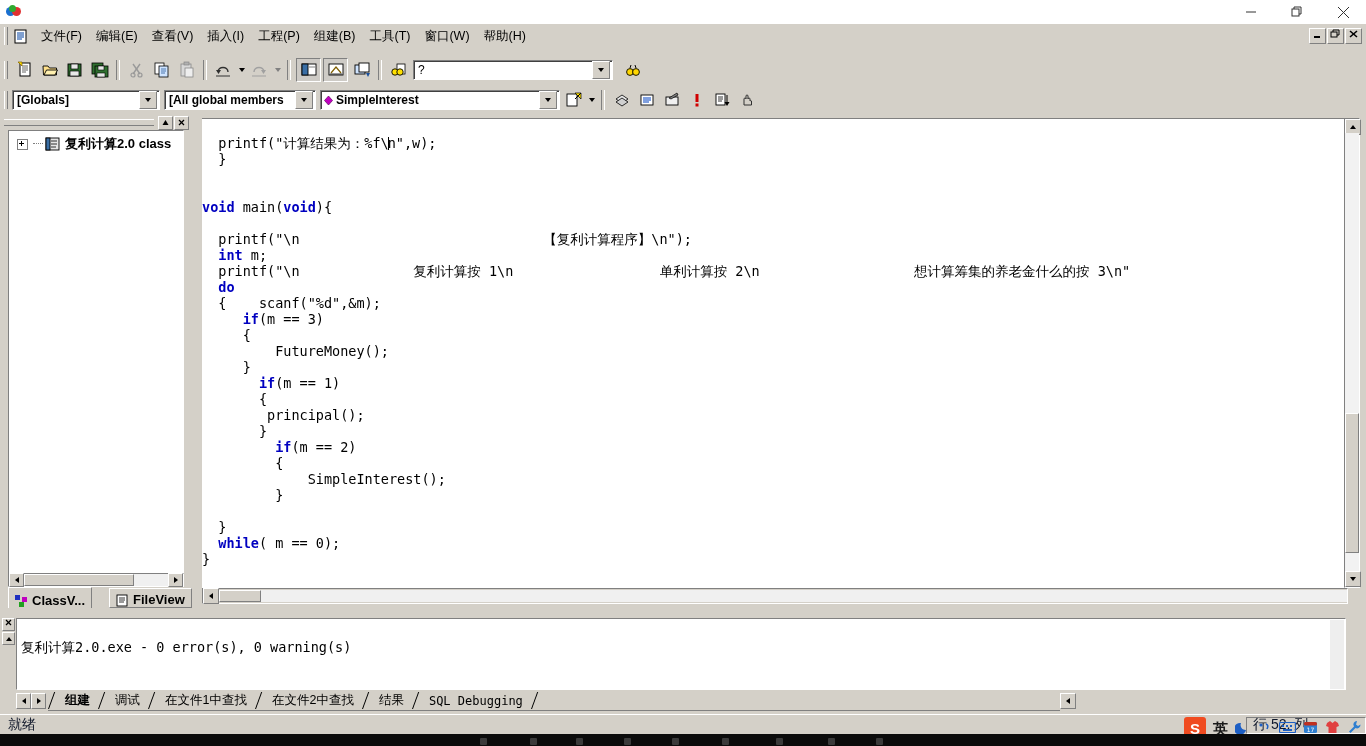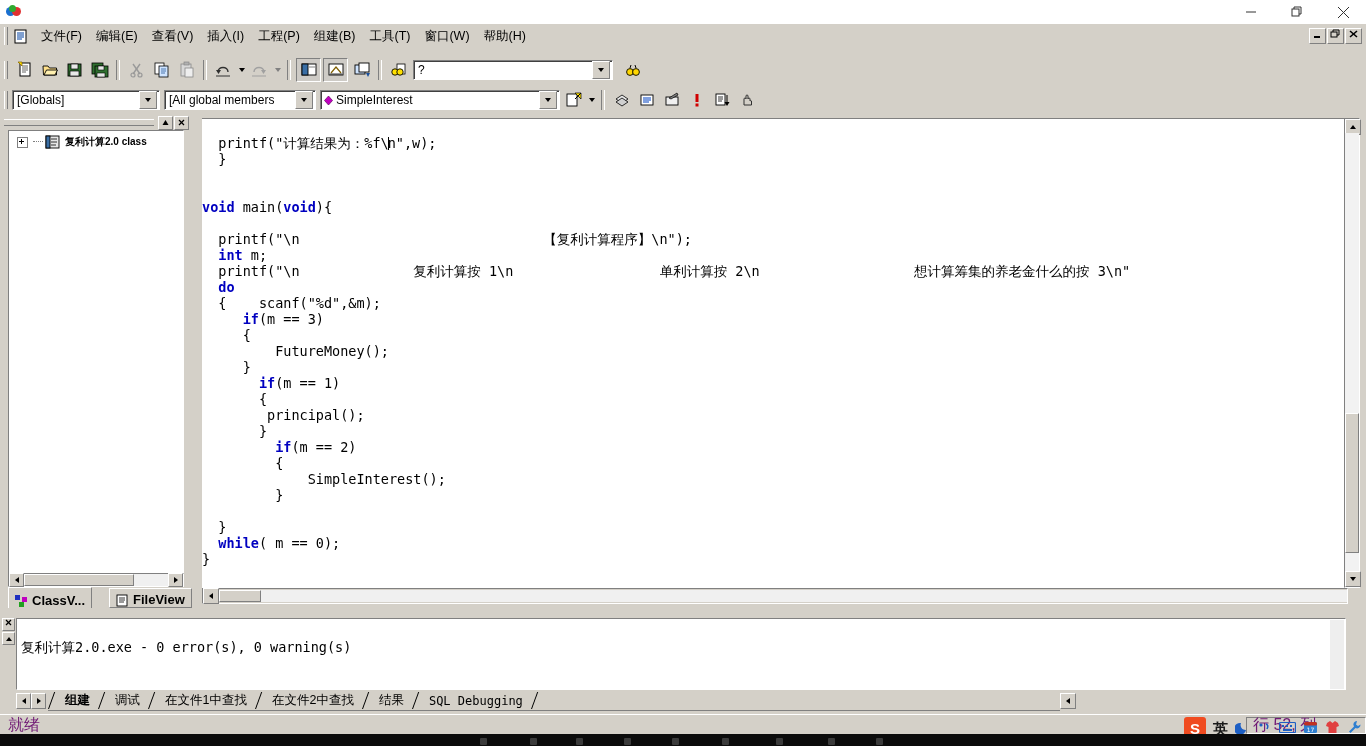--- a/index.html
+++ b/index.html
@@ -67,21 +67,21 @@
     border-top:1px solid #808080;border-left:1px solid #808080;
     border-right:1px solid #ffffff;border-bottom:1px solid #ffffff;
     box-shadow:inset 1px 1px 0 #404040;
   }
   .combo .ctext{padding-left:4px;font-size:12px;color:#000;white-space:nowrap;overflow:hidden;flex:1;}
   .combo .cbtn{
     width:16px;height:16px;margin-right:2px;background:#d4d0c8;
     border:1px solid;border-color:#ffffff #808080 #808080 #ffffff;
     display:flex;align-items:center;justify-content:center;flex:0 0 auto;
   }
-  .combo.bold .ctext{font-weight:normal;}
+  .combo.bold .ctext{font-weight:bold;}
 
   
   .workspace{
     position:absolute;left:4px;top:116px;width:186px;height:493px;
     background:#d4d0c8;
   }
   .ws-caption{height:13px;display:flex;align-items:center;justify-content:flex-end;
     background:#d4d0c8;padding-right:1px;}
   .ws-caption .line{flex:1;height:5px;margin-right:3px;
     border-top:1px solid #ffffff;border-bottom:1px solid #808080;}
@@ -94,21 +94,21 @@
     background:#ffffff;border:1px solid;border-color:#808080 #ffffff #ffffff #808080;
     box-sizing:border-box;overflow:hidden;
   }
   .tree-row{display:flex;align-items:center;padding:4px 0 0 8px;white-space:nowrap;}
   .tree-plus{width:9px;height:9px;border:1px solid #808080;background:#fff;
     position:relative;margin-right:5px;flex:0 0 auto;}
   .tree-plus:before{content:"";position:absolute;left:1px;top:3px;width:5px;height:1px;background:#000;}
   .tree-plus:after{content:"";position:absolute;left:3px;top:1px;width:1px;height:5px;background:#000;}
   .tree-dots{width:10px;height:1px;border-top:1px dotted #808080;margin-right:2px;flex:0 0 auto;}
   .cls-icon{width:16px;height:14px;margin-right:4px;flex:0 0 auto;position:relative;}
-  .tree-label{font-size:10px;color:#000;font-weight:bold;}
+  .tree-label{font-size:13px;color:#000;font-weight:bold;}
   .ws-hscroll{
     position:absolute;left:4px;top:457px;width:176px;height:14px;background:#d4d0c8;
     border:1px solid;border-color:#808080 #ffffff #ffffff #808080;box-sizing:border-box;
     display:flex;align-items:center;
   }
   .sb-arrow{width:13px;height:12px;background:#d4d0c8;border:1px solid;
     border-color:#ffffff #808080 #808080 #ffffff;display:flex;align-items:center;justify-content:center;flex:0 0 auto;}
   .sb-track{flex:1;height:12px;background:#f0f0f0;}
   .sb-thumb{height:12px;background:#d4d0c8;border:1px solid;
     border-color:#ffffff #808080 #808080 #ffffff;box-sizing:border-box;}
@@ -184,21 +184,21 @@
     background:#000;transform:skewX(-20deg);transform-origin:bottom;}
   .out-tabs-right{width:14px;height:14px;background:#d4d0c8;border:1px solid;
     border-color:#ffffff #808080 #808080 #ffffff;display:flex;align-items:center;justify-content:center;margin-left:auto;}
 
   
   .statusbar{
     position:absolute;left:0;top:714px;width:1366px;height:20px;background:#d4d0c8;
     display:flex;align-items:center;border-top:1px solid #ffffff;
   }
   .sb-panel{height:17px;border:1px solid;border-color:#808080 #ffffff #ffffff #808080;
-    box-sizing:border-box;display:flex;align-items:center;padding:0 6px;font-size:16px;color:#701a75;}
+    box-sizing:border-box;display:flex;align-items:center;padding:0 6px;font-size:14px;color:#0f172a;}
   .sb-ready{margin-left:2px;flex:0 0 auto;border:none;}
   .sb-fill{flex:1;}
   .sb-pos{margin-left:auto;width:120px;justify-content:flex-start;}
 
   
   .ime{
     position:absolute;left:1178px;top:713px;height:30px;display:flex;align-items:center;
     gap:7px;padding:0 6px;
   }
   .ime .glyph{font-size:15px;line-height:15px;}

